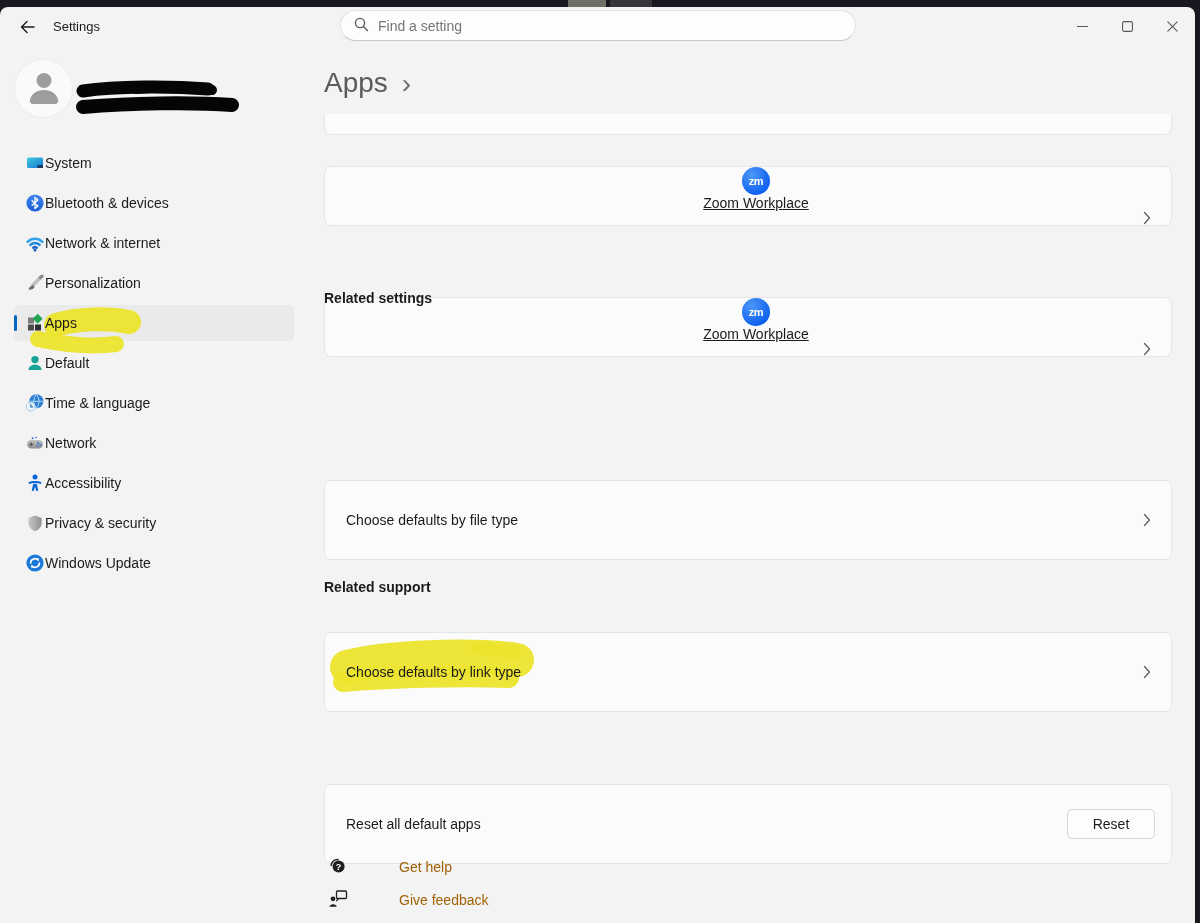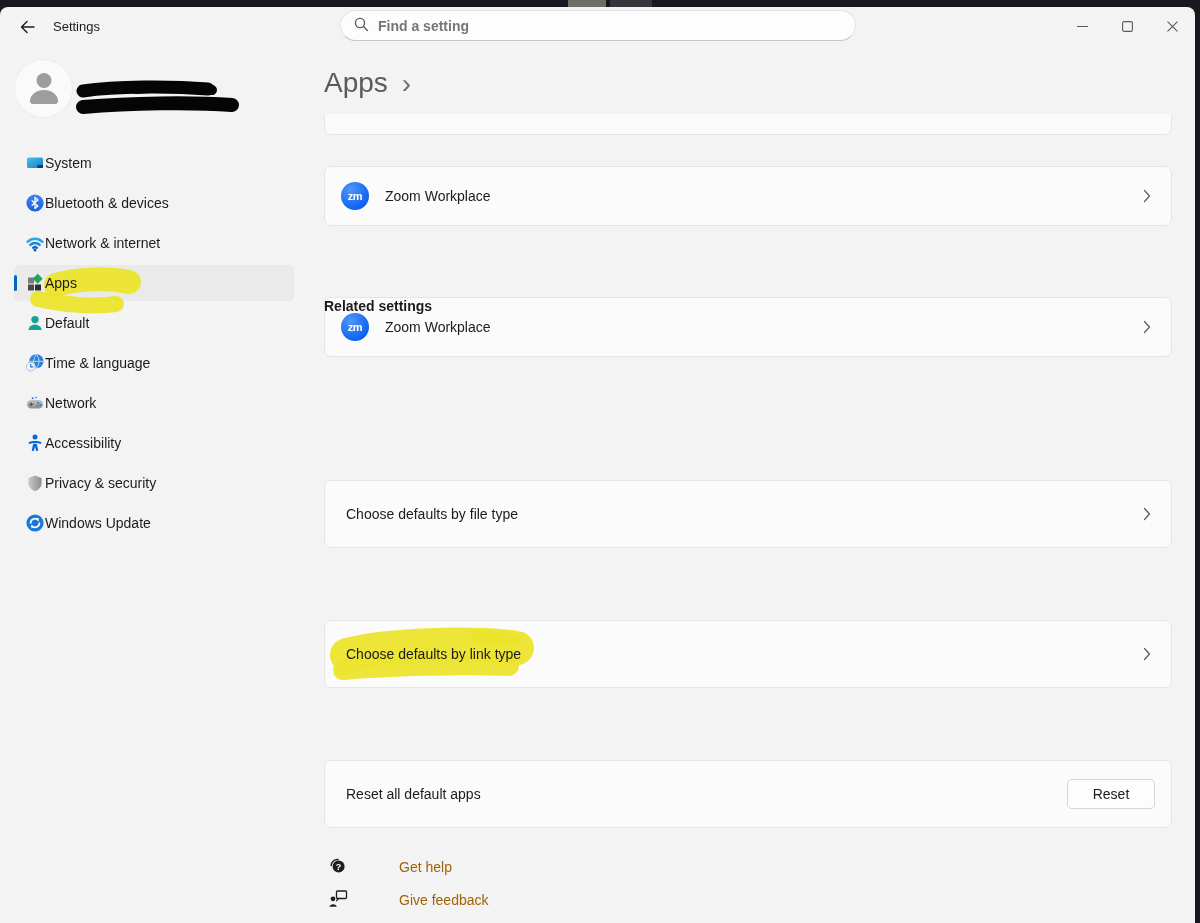--- a/index.html
+++ b/index.html
@@ -15,21 +15,21 @@
   .back-btn { position:absolute; left:12px; top:7px; width:30px; height:28px; display:flex; align-items:center; justify-content:center; border-radius:5px; cursor:pointer; }
   .app-title { position:absolute; left:53px; top:0; height:40px; line-height:40px; font-size:13px; }
   .win-controls { position:absolute; right:0; top:0; display:flex; }
   .win-btn { width:45px; height:38px; display:flex; align-items:center; justify-content:center; color:#5a5a5a; }
 
   
   .search-bar { position:absolute; left:340px; top:3px; width:516px; height:31px;
                 background:#fdfdfd; border:1px solid #e3e3e3; border-bottom-color:#c7c7c7;
                 border-radius:16px; display:flex; align-items:center; padding-left:13px; }
   .search-bar input { border:none; outline:none; background:transparent; font-family:inherit;
-                      font-size:14px; color:#1b1b1b; margin-left:9px; width:440px;font-weight:bold; }
+                      font-size:14px; color:#1b1b1b; margin-left:9px; width:440px; }
   .search-bar input::placeholder { color:#767676; }
 
   
   .avatar { position:absolute; left:15px; top:53px; width:57px; height:57px; border-radius:50%;
             background:#fafafa; box-shadow:0 0 0 1px #ececec; }
   .avatar svg { position:absolute; left:12px; top:11px; }
   .redaction { position:absolute; left:76px; top:64px; }
   .nav { position:absolute; left:14px; top:138px; width:280px; }
   .nav-item { position:relative; height:36px; margin-bottom:4px; border-radius:5px;
               display:flex; align-items:center; padding-left:11px; cursor:pointer; overflow:visible; }
@@ -44,28 +44,28 @@
   .content { position:absolute; left:324px; top:47px; width:848px; height:869px; }
   .abs { position:absolute; left:0; right:0; }
   .breadcrumb { top:11px; font-size:28px; display:flex; align-items:center; }
   .crumb-parent { color:#5b5b5b; }
   .crumb-sep { margin:3px 14px 0 14px; color:#6e6e6e; }
   .crumb-current { color:#191919; font-weight:600; letter-spacing:.2px; }
 
   .card { background:#fbfbfb; border:1px solid #e5e5e5; border-radius:7px;
           display:flex; align-items:center; position:relative; }
   .partial-card { top:60px; height:21px; border-radius:0 0 7px 7px; border-top:none; }
-  .row-60 { height:60px; }
-  .row-68 { height:68px; }
+  .row-60 { height:60px;flex-direction:column; }
+  .row-68 { height:80px; }
   .card .chev { margin-left:auto; margin-right:20px; display:flex; }
   .app-icon { width:28px; height:28px; border-radius:50%; margin-left:16px;
               background:radial-gradient(circle at 34% 28%, #4e98f8, #0d5ff0 75%);
               color:#fff; font-size:11px; font-weight:bold; display:flex; align-items:center;
               justify-content:center; letter-spacing:-.3px; }
-  .app-label { margin-left:16px; }
+  .app-label { margin-left:16px;text-decoration:underline; }
   .plain-label { margin-left:21px; position:relative; z-index:2; }
   .section-h { font-weight:700; font-size:14px; color:#1b1b1b; }
   .hl-link { position:absolute; left:2px; top:0; z-index:1; }
   .reset-btn { margin-left:auto; margin-right:16px; width:88px; height:30px; background:#fdfdfd;
                border:1px solid #d5d5d5; border-radius:5px; font-family:inherit; font-size:14px;
                color:#1b1b1b; cursor:pointer; }
 
   .foot-row { display:flex; align-items:center; gap:11px; padding-left:4px; height:26px; cursor:pointer; }
   .foot-row .lbl { color:#a16207;margin-left:40px; }
   .fr1 { top:800px; } .fr2 { top:833px; }
@@ -167,20 +167,30 @@
           <svg width="20" height="20" viewBox="0 0 20 20">
               <path d="M2.6 8.8 a10.5 10.5 0 0 1 14.8 0" stroke="#35a4e8" stroke-width="2.6" fill="none" stroke-linecap="round"></path>
               <path d="M5.4 11.9 a6.6 6.6 0 0 1 9.2 0" stroke="#2187d8" stroke-width="2.6" fill="none" stroke-linecap="round"></path>
               <path d="M8.1 14.8 a2.8 2.8 0 0 1 3.8 0" stroke="#1668c4" stroke-width="2.4" fill="none" stroke-linecap="round"></path>
               <circle cx="10" cy="17.1" r="1.5" fill="#1257b0"></circle>
             </svg>
         </span>
         <span class="lbl">Network &amp; internet</span>
       </div>
 
+      <div class="nav-item">
+        <span class="ic">
+          <svg width="20" height="20" viewBox="0 0 20 20">
+              <path d="M8 12 L15.5 4.5" stroke="#bdbdbd" stroke-width="3.6" stroke-linecap="round"></path>
+              <path d="M15.5 4.5 L17 3.2" stroke="#8a8a8a" stroke-width="3.4" stroke-linecap="round"></path>
+              <path d="M3.4 16.6 C4 14 6 12.5 8 12.2 L9.6 13.8 C9 16 6.5 17 3.4 16.6 Z" fill="#6e6e6e"></path>
+            </svg>
+        </span>
+        <span class="lbl">Personalization</span>
+      </div>
 
       <div class="nav-item selected">
         <span class="accent-pill"></span>
         <svg class="hl-apps" width="120" height="50" viewBox="0 0 120 50">
           <path d="M32 18 C 55 11, 85 11, 105 15" stroke="#ece42c" stroke-width="24" fill="none" stroke-linecap="round" opacity="0.95"></path>
           <path d="M14 32 C 40 38, 70 40, 92 37" stroke="#ece42c" stroke-width="16" fill="none" stroke-linecap="round" opacity="0.95"></path>
         </svg>
         <span class="ic">
           <svg width="20" height="20" viewBox="0 0 20 20">
               <rect x="3" y="4.5" width="6" height="6" fill="#7a7a7a"></rect>
@@ -297,21 +307,21 @@
       <div class="abs card row-60" style="top:162px">
         <span class="app-icon">zm</span>
         <span class="app-label">Zoom Workplace</span>
         <span class="chev">
           <svg width="8" height="14" viewBox="0 0 8 14">
               <path d="M1.5 1.5 L6.5 7 L1.5 12.5" stroke="#5f5f5f" stroke-width="1.3" fill="none" stroke-linecap="round" stroke-linejoin="round"></path>
             </svg>
         </span>
       </div>
 
-      <div class="abs section-h" style="top:244px">Related settings</div>
+      <div class="abs section-h" style="top:236px">Related settings</div>
 
       <div class="abs card row-68" style="top:285px">
         <span class="plain-label">Choose defaults by file type</span>
         <span class="chev">
           <svg width="8" height="14" viewBox="0 0 8 14">
               <path d="M1.5 1.5 L6.5 7 L1.5 12.5" stroke="#5f5f5f" stroke-width="1.3" fill="none" stroke-linecap="round" stroke-linejoin="round"></path>
             </svg>
         </span>
       </div>
 
@@ -327,20 +337,21 @@
               <path d="M1.5 1.5 L6.5 7 L1.5 12.5" stroke="#5f5f5f" stroke-width="1.3" fill="none" stroke-linecap="round" stroke-linejoin="round"></path>
             </svg>
         </span>
       </div>
 
       <div class="abs card row-68" style="top:429px">
         <span class="plain-label">Reset all default apps</span>
         <button class="reset-btn">Reset</button>
       </div>
 
+      <div class="abs section-h" style="top:525px">Related support</div>
 
       <div class="abs foot-row fr1">
         <span>
           <svg width="20" height="20" viewBox="0 0 20 20">
               <path d="M3.2 9.5 A6.3 6.3 0 0 1 10 3.4" stroke="#1f1f1f" stroke-width="1.5" fill="none" stroke-linecap="round"></path>
               <circle cx="10.6" cy="10.6" r="6" fill="#1f1f1f"></circle>
               <text x="10.6" y="14" text-anchor="middle" font-size="9" font-family="Liberation Sans, sans-serif" font-weight="bold" fill="#fff">?</text>
             </svg>
         </span>
         <span class="lbl">Get help</span>

